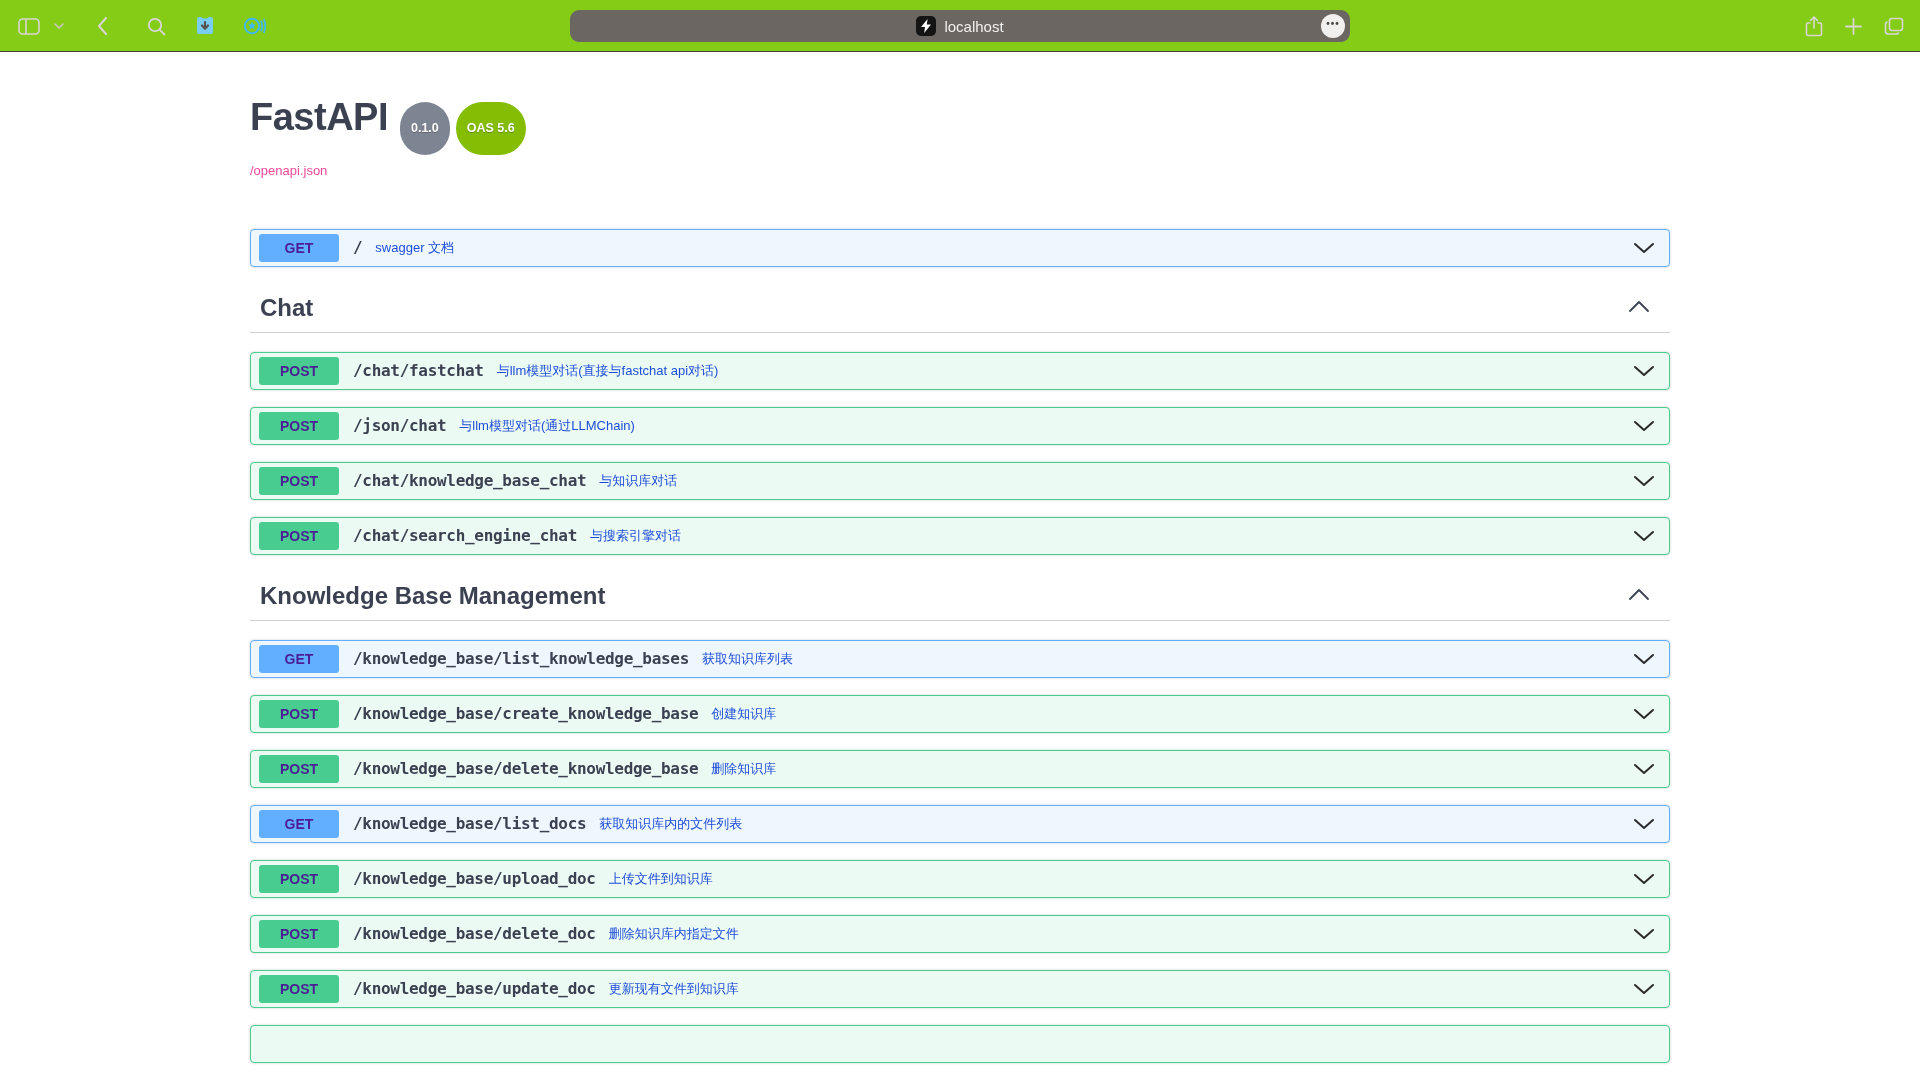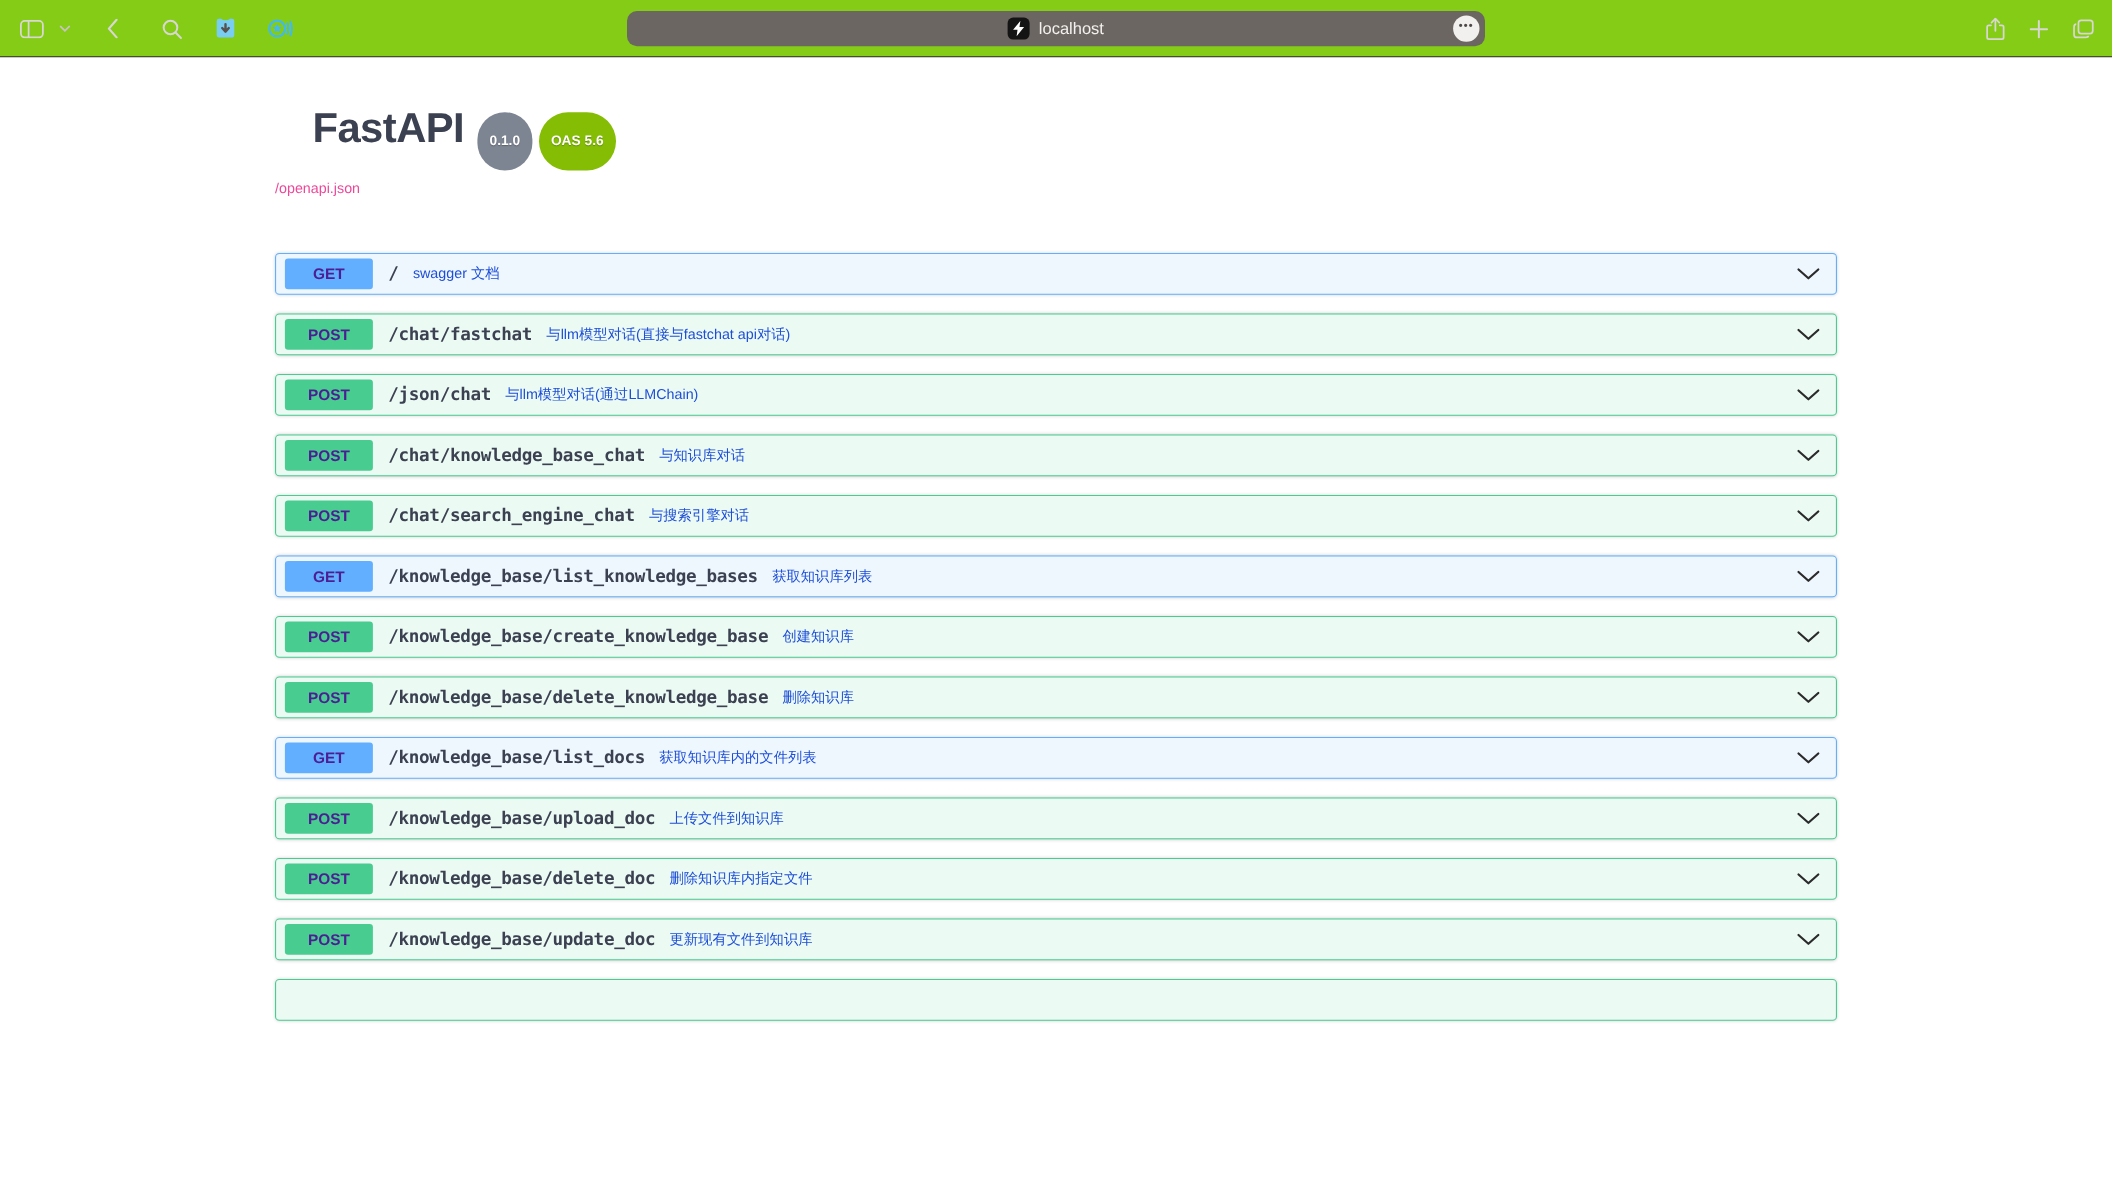--- a/index.html
+++ b/index.html
@@ -31,21 +31,21 @@
 
   .tb-right { position: absolute; right: 16px; top: 0; height: 52px;
     display: flex; align-items: center; gap: 22px; }
 
   
   .page { height: 1027px; background: #fff; overflow: hidden; }
   .wrapper { width: 1420px; margin: 0 auto; }
   .info { padding-top: 46px; }
   .title-row { display: flex; align-items: flex-start; gap: 10px; }
   .api-title { font-size: 38px; font-weight: 700; color: #3b4151; line-height: 1.05;
-    letter-spacing: -0.5px; margin-left: 34px; }
+    letter-spacing: -0.5px; }
   .badges { display: flex; gap: 6px; padding-top: 4px; margin-left: 2px; }
   .pill { color: #fff; font-size: 12.5px; font-weight: 700; padding: 20px 11px;
     border-radius: 57px; line-height: 1; text-shadow: 0 1px 1px rgba(0,0,0,.25); }
   .spec-link { display: inline-block; margin-top: 8px; font-size: 13px;
     color: #ec4899; text-decoration: none; cursor: pointer; text-align: right; }
 
   .sections { margin-top: 50px; }
   .section { margin-bottom: 2px; }
   .section-header { display: flex; align-items: center; justify-content: space-between;
     padding: 10px 20px 10px 10px; border-bottom: 1px solid rgba(59,65,81,.25);
@@ -170,20 +170,28 @@
     <span class="op-chevron">
       <svg width="22" height="12" viewBox="0 0 22 12" fill="none" stroke="#2b2b2b" stroke-width="2" stroke-linecap="round" stroke-linejoin="round">
         <polyline points="2,2 11,10 20,2"></polyline>
       </svg>
     </span>
   </div>
 </div>
   </div>
 
   <div class="section">
+    <div class="section-header">
+      <span class="section-title">Chat</span>
+      <span class="section-chevron">
+        <svg width="22" height="13" viewBox="0 0 22 13" fill="none" stroke="#3b4151" stroke-width="1.8" stroke-linecap="round" stroke-linejoin="round">
+          <polyline points="2,11 11,2 20,11"></polyline>
+        </svg>
+      </span>
+    </div>
     <div class="section-rows">
   <div class="op-row" style="background: rgb(236, 250, 244); border-color: rgb(73, 204, 144);">
     <span class="op-badge" style="background: rgb(73, 204, 144);">POST</span>
     <span class="op-path">/chat/fastchat</span>
     <span class="op-desc">与llm模型对话(直接与fastchat api对话)</span>
     <span class="op-chevron">
       <svg width="22" height="12" viewBox="0 0 22 12" fill="none" stroke="#2b2b2b" stroke-width="2" stroke-linecap="round" stroke-linejoin="round">
         <polyline points="2,2 11,10 20,2"></polyline>
       </svg>
     </span>
@@ -218,20 +226,28 @@
     <span class="op-chevron">
       <svg width="22" height="12" viewBox="0 0 22 12" fill="none" stroke="#2b2b2b" stroke-width="2" stroke-linecap="round" stroke-linejoin="round">
         <polyline points="2,2 11,10 20,2"></polyline>
       </svg>
     </span>
   </div>
 </div>
   </div>
 
   <div class="section">
+    <div class="section-header">
+      <span class="section-title">Knowledge Base Management</span>
+      <span class="section-chevron">
+        <svg width="22" height="13" viewBox="0 0 22 13" fill="none" stroke="#3b4151" stroke-width="1.8" stroke-linecap="round" stroke-linejoin="round">
+          <polyline points="2,11 11,2 20,11"></polyline>
+        </svg>
+      </span>
+    </div>
     <div class="section-rows">
   <div class="op-row" style="background: rgb(239, 247, 254); border-color: rgb(97, 175, 254);">
     <span class="op-badge" style="background: rgb(97, 175, 254);">GET</span>
     <span class="op-path">/knowledge_base/list_knowledge_bases</span>
     <span class="op-desc">获取知识库列表</span>
     <span class="op-chevron">
       <svg width="22" height="12" viewBox="0 0 22 12" fill="none" stroke="#2b2b2b" stroke-width="2" stroke-linecap="round" stroke-linejoin="round">
         <polyline points="2,2 11,10 20,2"></polyline>
       </svg>
     </span>

